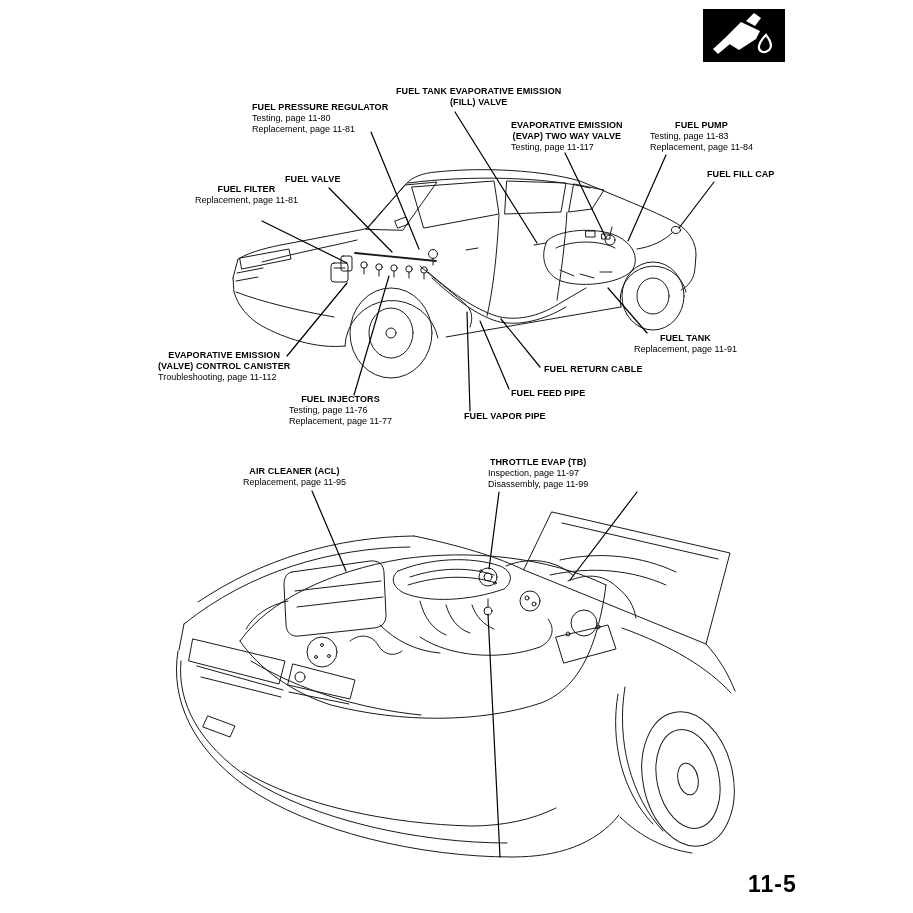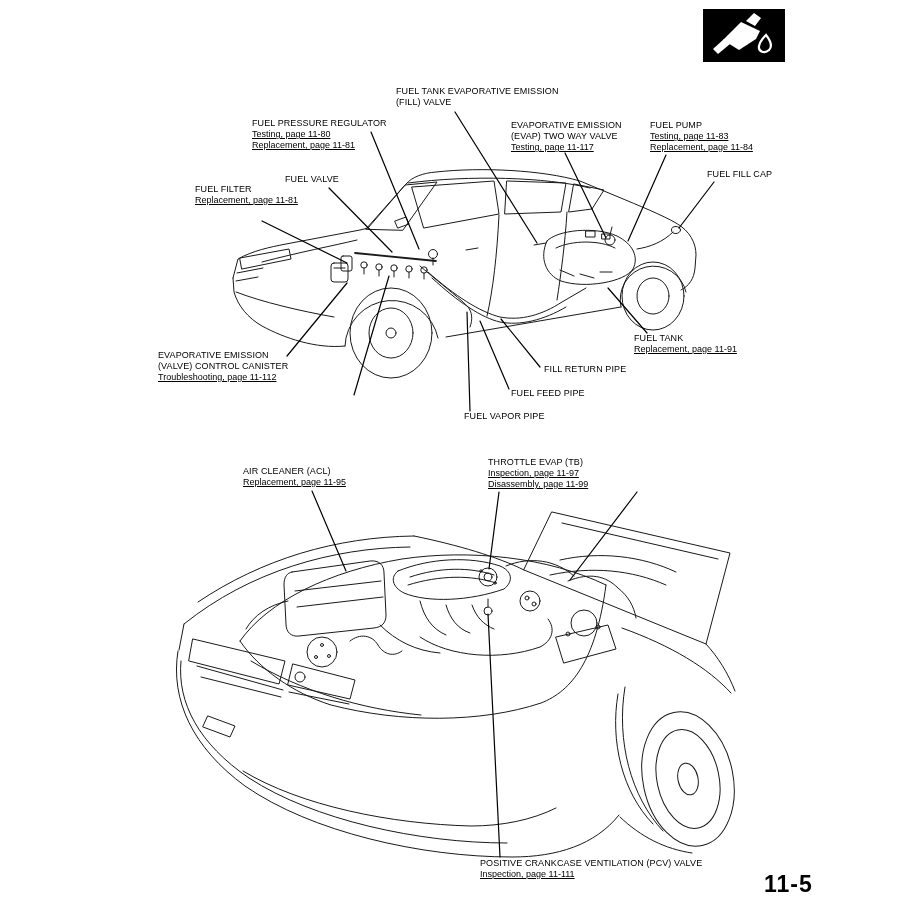--- a/index.html
+++ b/index.html
@@ -1,24 +1,24 @@
 <!DOCTYPE html>
 <html><head>
 <meta charset="utf-8">
 <style>
   * { margin:0; padding:0; box-sizing:border-box; }
   html,body { background:#ffffff; }
   body { width:913px; height:913px; font-family:"Liberation Sans", sans-serif; color:#000; }
   .page { position:relative; width:913px; height:913px; background:#fff; overflow:hidden; }
   .art { position:absolute; left:0; top:0; }
   .callout { position:absolute; font-size:9px; line-height:11px; white-space:nowrap; }
-  .callout .t { font-weight:normal; letter-spacing:0.1px; }
-  .callout .s { font-weight:normal;text-decoration:underline; }
+  .callout .t { font-weight:bold; letter-spacing:0.1px;text-align:center; }
+  .callout .s { font-weight:normal; }
   .icon-box { position:absolute; left:703px; top:9px; width:82px; height:53px; background:#000; }
-  .page-num { position:absolute; left:748px; top:871px; font-size:23px; font-weight:bold; letter-spacing:1px;margin-left:16px; }
+  .page-num { position:absolute; left:748px; top:871px; font-size:23px; font-weight:bold; letter-spacing:1px; }
 </style>
 </head>
 <body>
 
 <div class="page">
 
   <div class="icon-box">
     <svg width="82" height="53" viewBox="0 0 82 53">
       <path d="M20,31 L38,13 L57,22 L53,30 L36,41 Z" fill="#fff"></path>
       <path d="M21,30 L10,40 L15,45 L27,35 Z" fill="#fff"></path>
@@ -185,21 +185,21 @@
       <line x1="637" y1="492" x2="570" y2="580"></line>
       <line x1="500" y1="857" x2="488" y2="614"></line>
     </g>
   </svg>
 
   <div class="callout" style="left:396px;top:86px">
     <div class="t">FUEL TANK EVAPORATIVE EMISSION</div>
     <div class="t">(FILL) VALVE</div>
   </div>
 
-  <div class="callout" style="left:252px;top:118px">
+  <div class="callout" style="left:252px;top:102px">
     <div class="t">FUEL PRESSURE REGULATOR</div>
     <div class="s">Testing, page 11-80</div>
     <div class="s">Replacement, page 11-81</div>
   </div>
 
   <div class="callout" style="left:511px;top:120px">
     <div class="t">EVAPORATIVE EMISSION</div>
     <div class="t">(EVAP) TWO WAY VALVE</div>
     <div class="s">Testing, page 11-117</div>
   </div>
@@ -228,23 +228,28 @@
     <div class="s">Replacement, page 11-91</div>
   </div>
 
   <div class="callout" style="left:158px;top:350px">
     <div class="t">EVAPORATIVE EMISSION</div>
     <div class="t">(VALVE) CONTROL CANISTER</div>
     <div class="s">Troubleshooting, page 11-112</div>
   </div>
 
   <div class="callout" style="left:544px;top:364px">
-    <div class="t">FILL RETURN PIPE</div>
-  </div>
-
+    <div class="t">FUEL RETURN CABLE</div>
+  </div>
+
+  <div class="callout" style="left:289px;top:394px">
+    <div class="t">FUEL INJECTORS</div>
+    <div class="s">Testing, page 11-76</div>
+    <div class="s">Replacement, page 11-77</div>
+  </div>
 
   <div class="callout" style="left:511px;top:388px">
     <div class="t">FUEL FEED PIPE</div>
   </div>
 
   <div class="callout" style="left:464px;top:411px">
     <div class="t">FUEL VAPOR PIPE</div>
   </div>
 
   <div class="callout" style="left:243px;top:466px">
@@ -252,20 +257,16 @@
     <div class="s">Replacement, page 11-95</div>
   </div>
 
   <div class="callout" style="left:488px;top:457px">
     <div class="t">THROTTLE EVAP (TB)</div>
     <div class="s">Inspection, page 11-97</div>
     <div class="s">Disassembly, page 11-99</div>
   </div>
 
 
-  <div class="callout" style="left:480px;top:858px">
-    <div class="t">POSITIVE CRANKCASE VENTILATION (PCV) VALVE</div>
-    <div class="s">Inspection, page 11-111</div>
-  </div>
 
   <div class="page-num">11-5</div>
 
 </div>
 
 </body></html>

